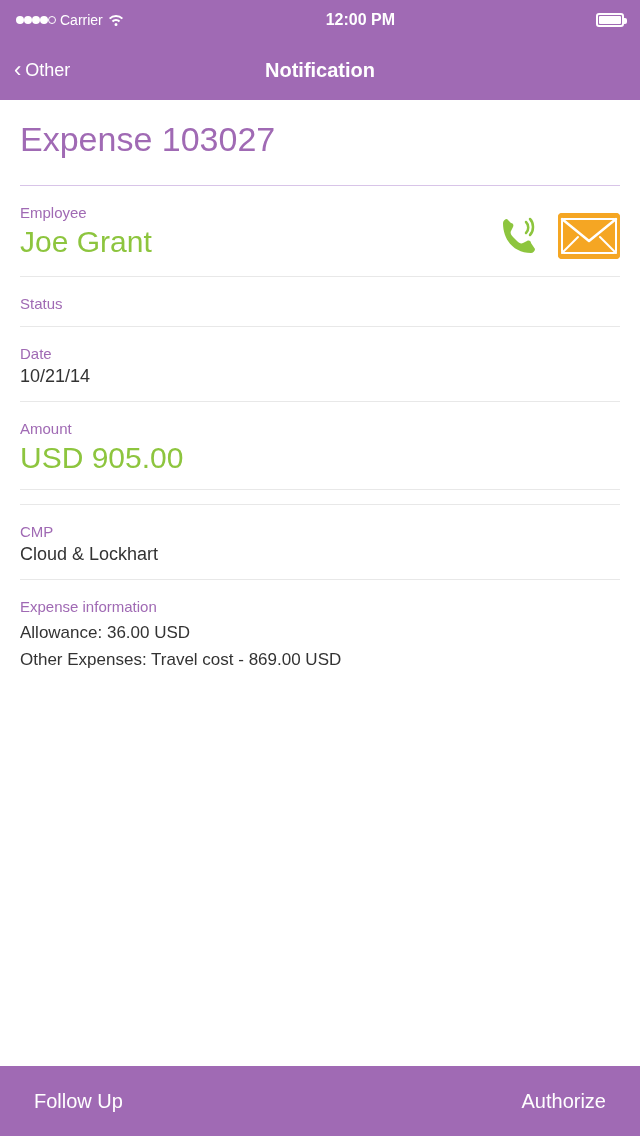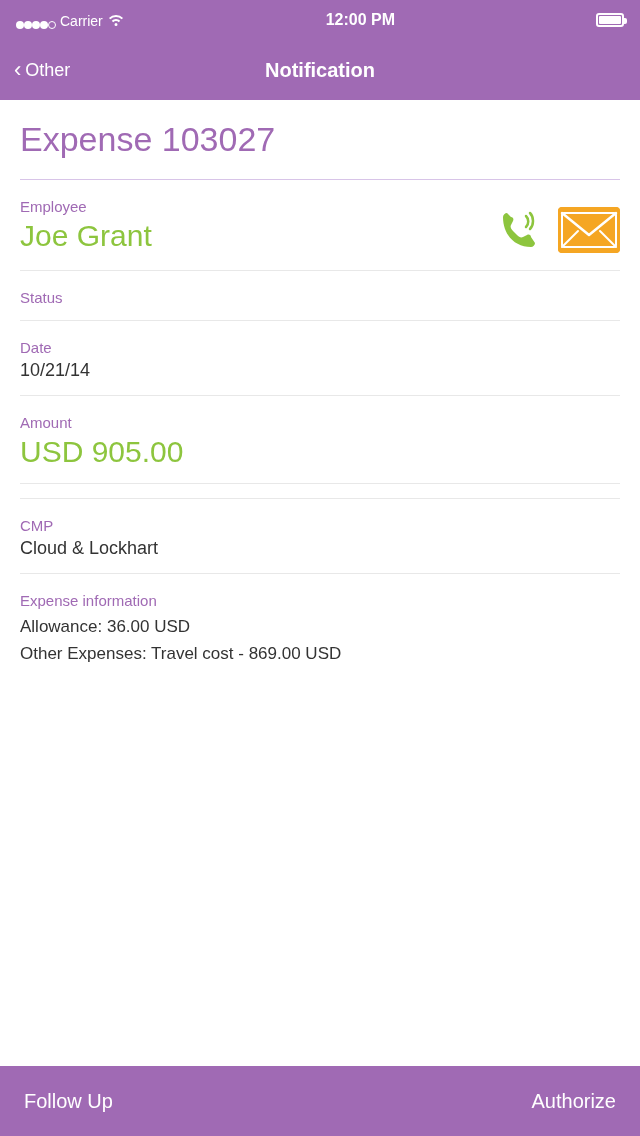--- a/index.html
+++ b/index.html
@@ -20,21 +20,21 @@
       background: #a06ab4;
       height: 40px;
       display: flex;
       align-items: center;
       justify-content: space-between;
       padding: 0 16px;
       flex-shrink: 0;
     }
     .status-bar-left {
       display: flex;
-      align-items: flex-end;
+      align-items: center;
     }
     .status-dot {
       width: 8px;
       height: 8px;
       border-radius: 50%;
       background: white;
     }
     .status-dot.empty {
       background: transparent;
       border: 1.5px solid white;
@@ -122,21 +122,21 @@
       overflow-y: auto;
       padding: 20px 20px 0 20px;
       background: white;
     }
 
     .expense-title {
       color: #a06ab4;
       font-size: 34px;
       font-weight: 300;
       margin-bottom: 12px;
-      padding-bottom: 20px;
+      padding-bottom: 26px;
       border-bottom: 1px solid #d8c4e8;
     }
 
     .field-section {
       margin-top: 18px;
     }
     .field-row {
       display: flex;
       align-items: flex-start;
       justify-content: space-between;
@@ -202,21 +202,21 @@
       border-bottom: none;
     }
 
     
     .bottom-bar {
       background: #a06ab4;
       height: 70px;
       display: flex;
       align-items: center;
       justify-content: space-between;
-      padding: 0 24px;
+      padding: 0 34px;
       flex-shrink: 0;
     }
     .bottom-btn {
       color: white;
       font-size: 20px;
       font-weight: 400;
       cursor: pointer;
       background: none;
       border: none;
     }

